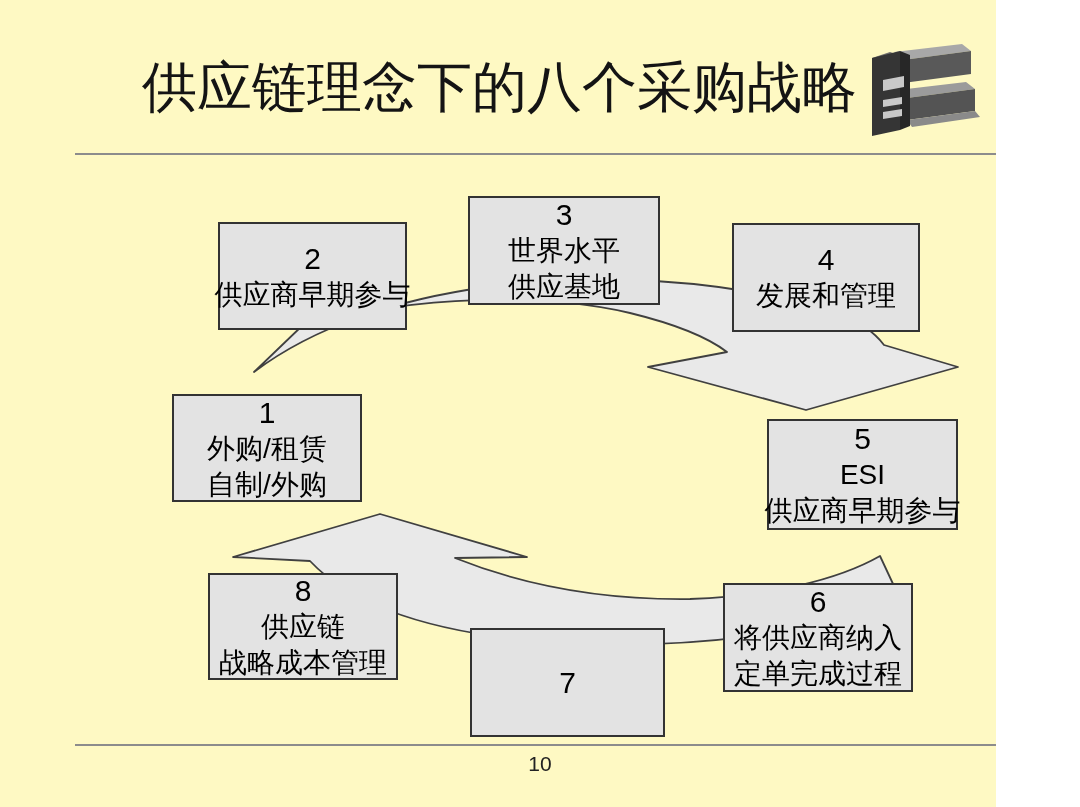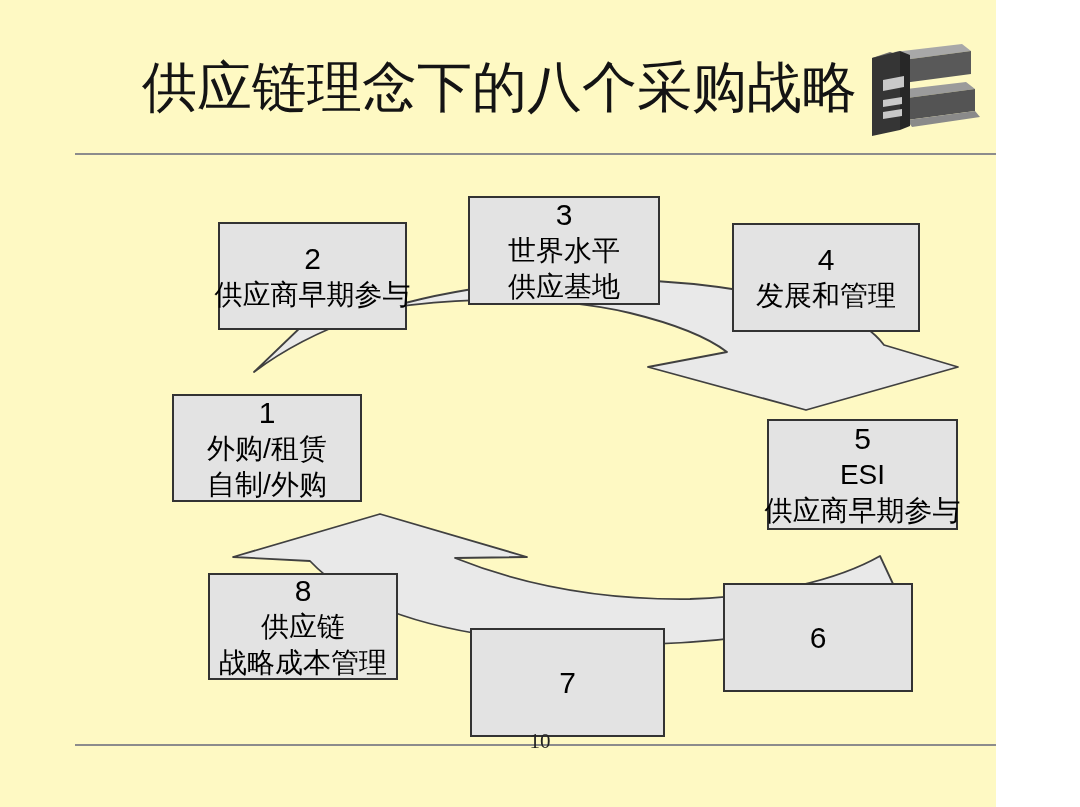--- a/index.html
+++ b/index.html
@@ -13,22 +13,22 @@
          letter-spacing:0px;}
 
   
   .logo{position:absolute;left:862px;top:40px;width:122px;height:102px;}
 
   
   .rule{position:absolute;left:75px;width:930px;height:2px;background:#8c8c8c;}
   .rule.top{top:153px;}
   .rule.bottom{top:744px;}
 
-  .pagenum{position:absolute;left:0;top:729px;width:1080px;text-align:center;
-           font-family:Liberation Serif, serif;font-size:21px;color:#222;}
+  .pagenum{position:absolute;left:0;top:752px;width:1080px;text-align:center;
+           font-family:Liberation Sans, sans-serif;font-size:21px;color:#222;}
 
   
   .arrows{position:absolute;left:0;top:0;width:1080px;height:807px;}
 
   
   .sbox{position:absolute;box-sizing:border-box;background:#e3e3e3;border:2px solid #333;
         display:flex;flex-direction:column;justify-content:center;align-items:center;
         text-align:center;overflow:visible;}
   .sbox .num{font-size:30px;line-height:37px;color:#000;}
   .sbox .bl{font-size:28px;line-height:36px;color:#000;white-space:nowrap;}
@@ -109,20 +109,22 @@
   </div>
 
   <div class="sbox b5">
     <div class="num">5</div>
     <div class="bl">ESI</div>
     <div class="bl">供应商早期参与</div>
   </div>
 
   <div class="sbox b6">
     <div class="num">6</div>
+    <div class="bl">将供应商纳入</div>
+    <div class="bl">定单完成过程</div>
   </div>
 
   <div class="sbox b7">
     <div class="num">7</div>
   </div>
 
   <div class="sbox b8">
     <div class="num">8</div>
     <div class="bl">供应链</div>
     <div class="bl">战略成本管理</div>

